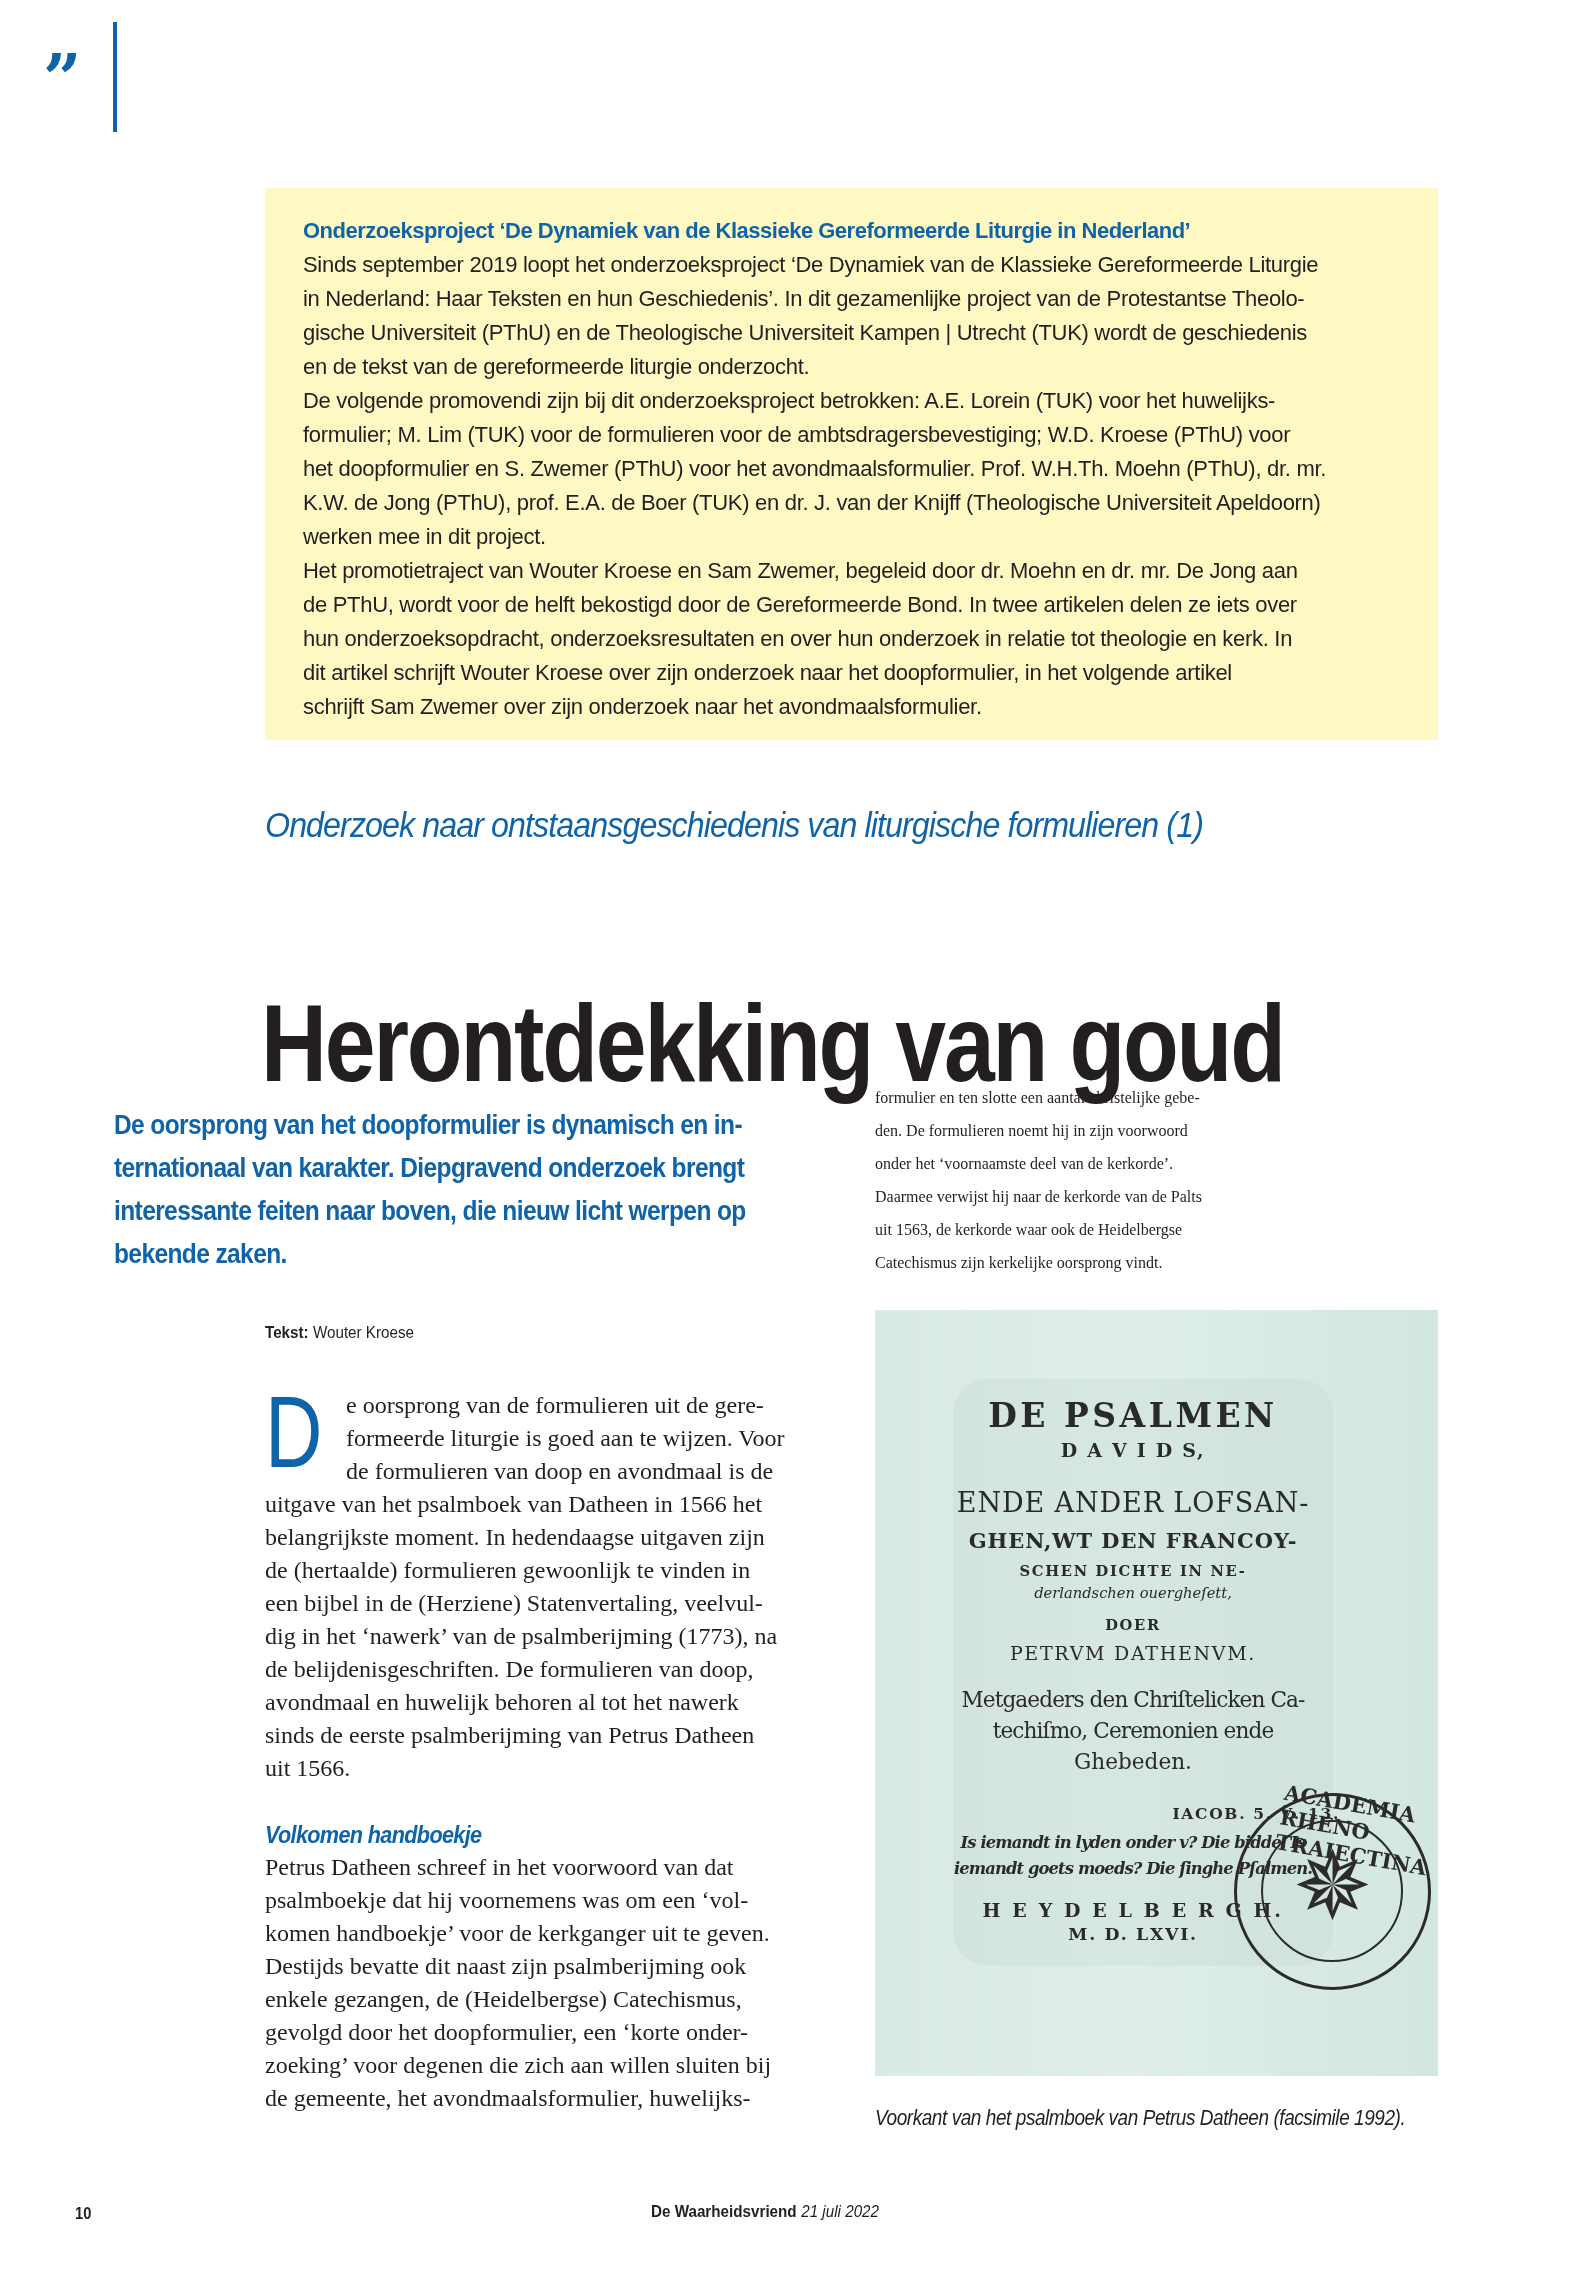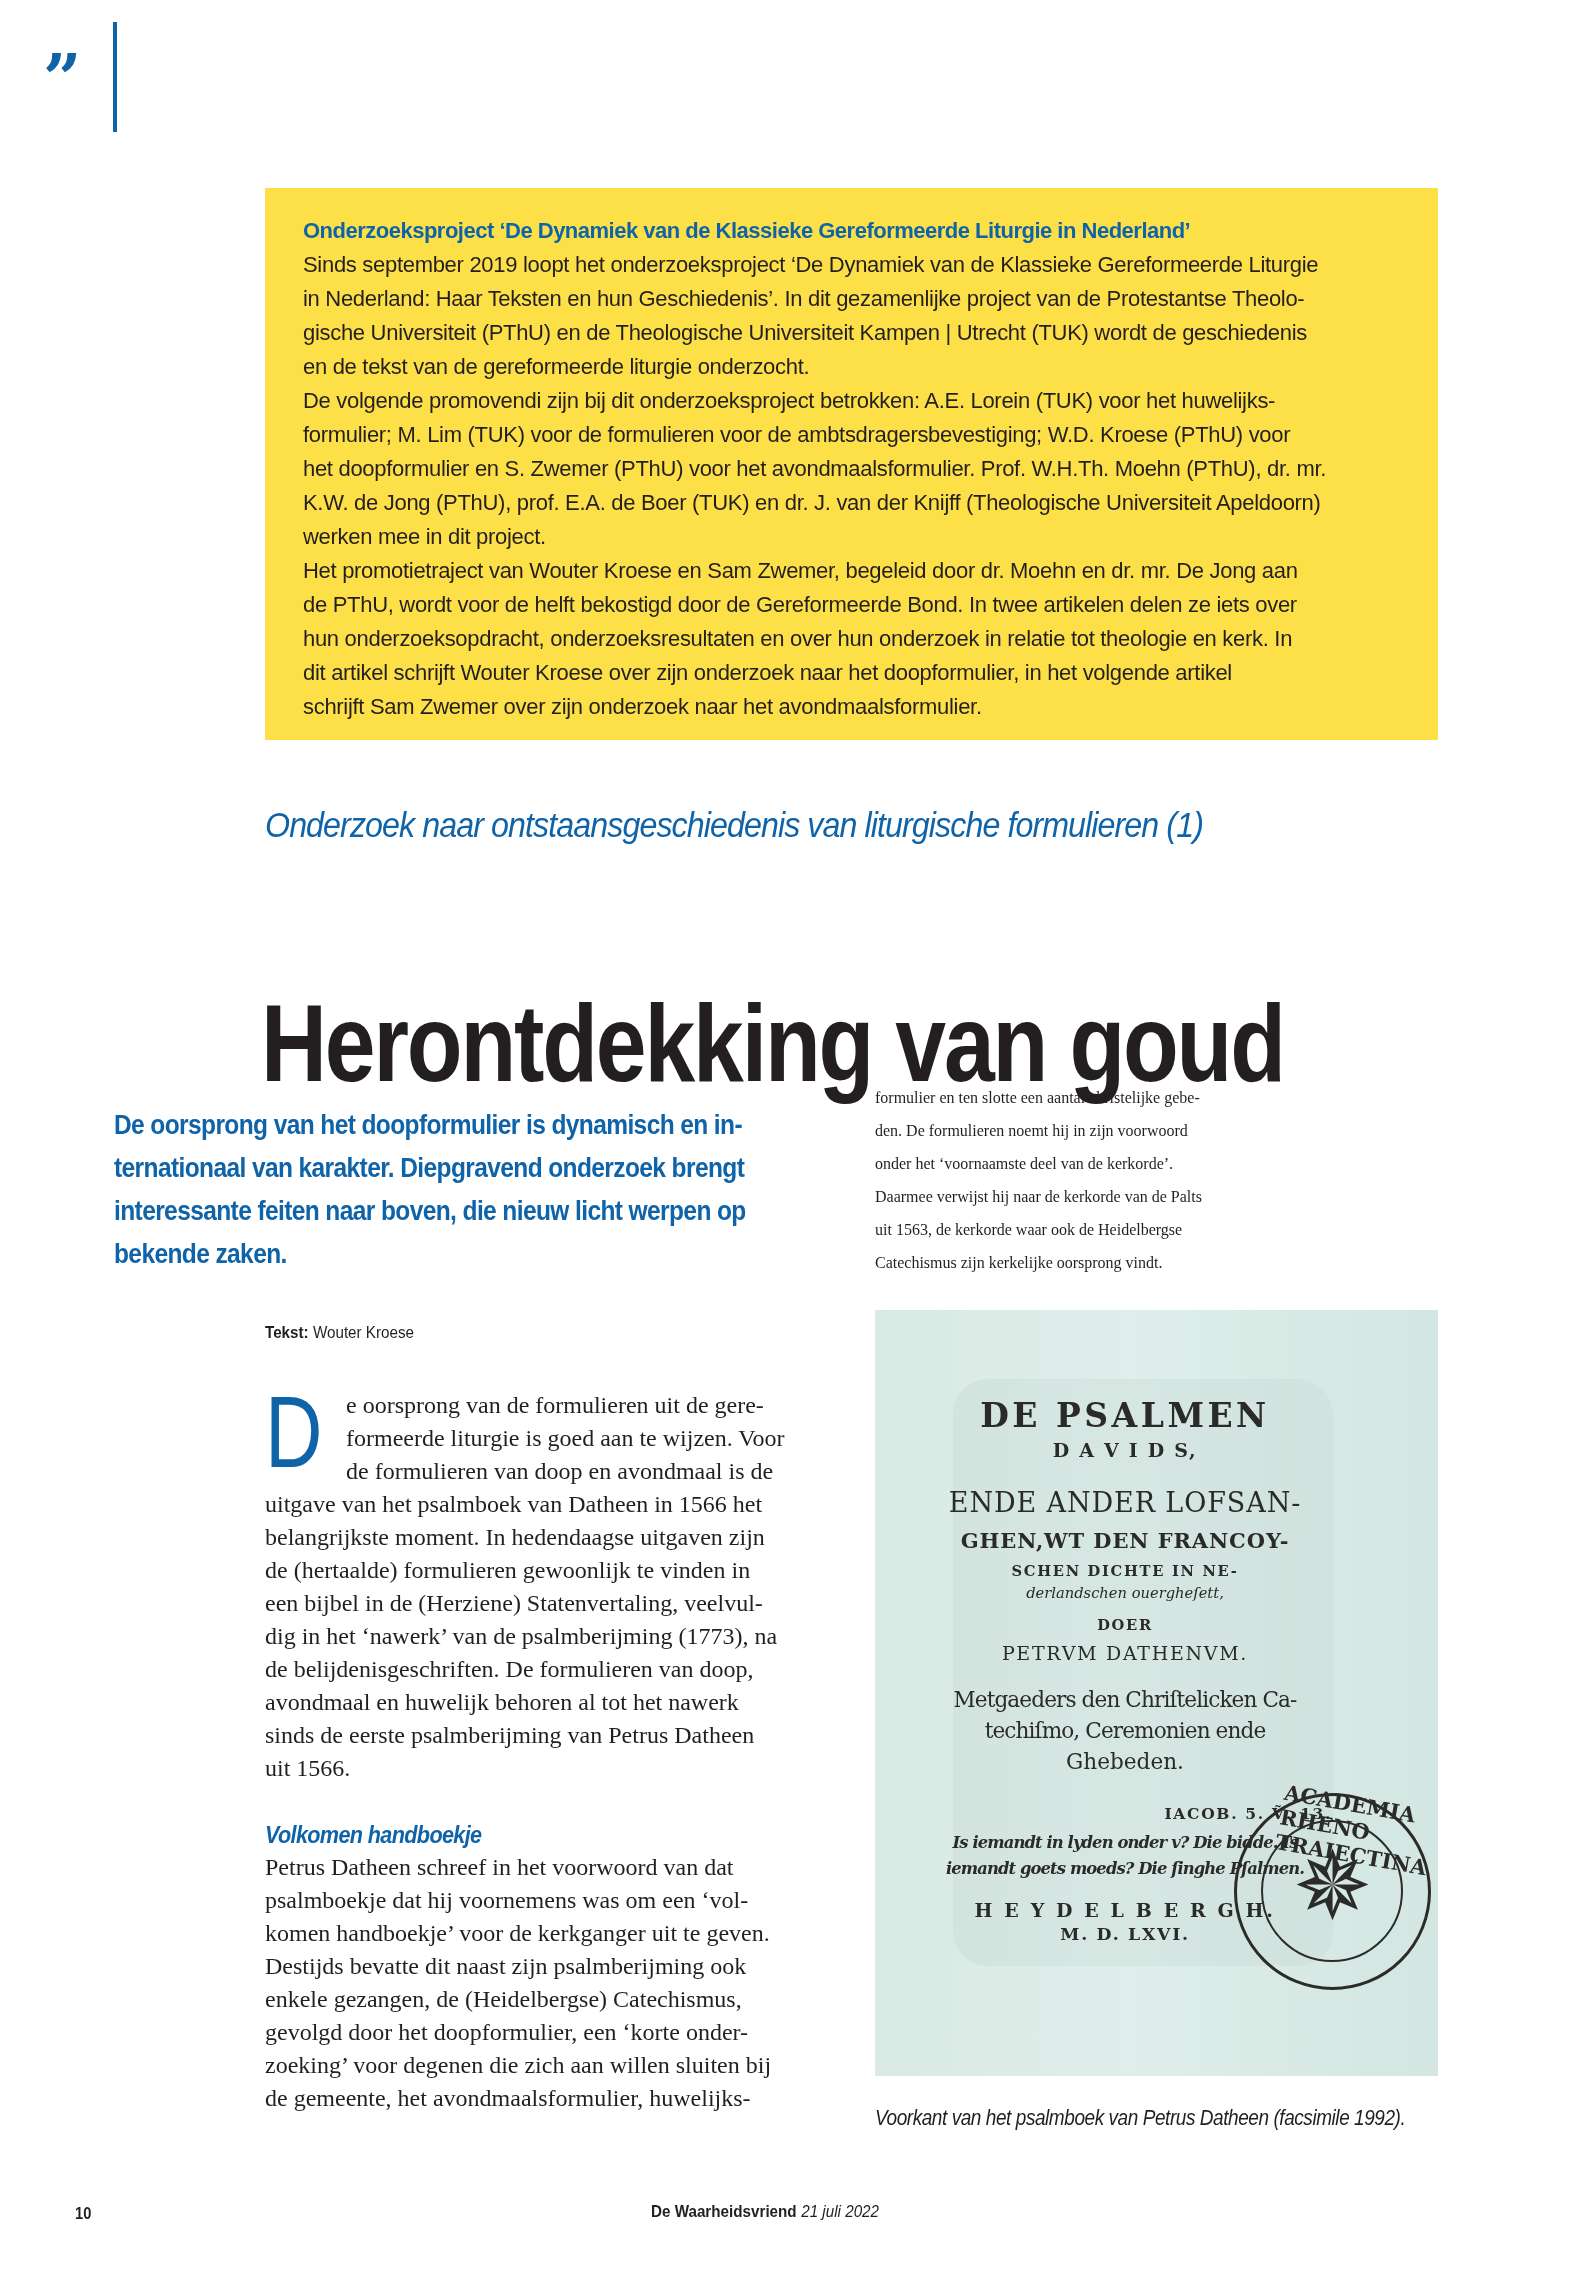--- a/index.html
+++ b/index.html
@@ -1,21 +1,21 @@
 <!DOCTYPE html>
 <html style="font-size:14px"><head>
 <meta charset="utf-8">
 <style>
   html, body { margin: 0; padding: 0; background: #ffffff; }
   body { width: 1592px; height: 2295px; position: relative; overflow: hidden; color: #231f20; }
 
   .quote-mark { position: absolute; left: 43px; top: 45px; font-family: "DejaVu Serif", serif; font-weight: bold; font-size: 67px; line-height: 67px; color: #0f63a8; letter-spacing: -5.2px; }
   .quote-rule { position: absolute; left: 113px; top: 21.6px; width: 3.5px; height: 110px; background: #0f63a8; }
 
-  .infobox { position: absolute; left: 265px; top: 188px; width: 1173px; height: 552px; background: #fde047; box-sizing: border-box; padding: 26px 35px 0 38px; font-family: "Liberation Sans", sans-serif; font-size: 22px; line-height: 34px; color: #231f20; }
+  .infobox { position: absolute; left: 265px; top: 188px; width: 1173px; height: 552px; background: #fef9c3; box-sizing: border-box; padding: 26px 35px 0 38px; font-family: "Liberation Sans", sans-serif; font-size: 22px; line-height: 34px; color: #231f20; }
   .infobox .ib-title { color: #0f63a8; font-weight: bold; font-stretch: condensed; letter-spacing: -0.5px; }
   .infobox p { margin: 0; letter-spacing: -0.3px; }
 
   .kicker { position: absolute; left: 265px; top: 803px; font-family: "Liberation Sans", sans-serif; font-style: italic; font-size: 35px; line-height: 43px; color: #0f63a8; letter-spacing: -1px; transform: scaleX(0.92); transform-origin: left top; }
 
   .headline { position: absolute; left: 261px; top: 904px; font-family: "Liberation Sans", sans-serif; font-weight: bold; font-size: 110px; line-height: 129px; color: #231f20; letter-spacing: -2.6px; transform: scaleX(0.83); transform-origin: left top; white-space: nowrap; }
 
   .lead { position: absolute; left: 114px; top: 1103px; width: 725px; font-family: "Liberation Sans", sans-serif; font-weight: bold; font-size: 28.5px; line-height: 43px; color: #0f63a8; letter-spacing: -0.7px; }
   .lead span { display: block; transform: scaleX(0.86); transform-origin: left top; white-space: nowrap; }
 
@@ -25,21 +25,21 @@
   .byline { position: absolute; left: 265px; top: 1320px; font-family: "Liberation Sans", sans-serif; font-size: 17.3px; line-height: 24px; color: #231f20; transform: scaleX(0.88); transform-origin: left top; }
   .byline b { font-weight: bold; }
 
   .body-col { position: absolute; left: 265px; top: 1389px; width: 570px; font-family: "Liberation Serif", serif; font-size: 24px; line-height: 33px; color: #231f20; }
   .dropcap { position: absolute; left: 0; top: -3.5px; font-family: "Liberation Sans", sans-serif; font-size: 102px; line-height: 93px; color: #0f63a8; font-weight: normal; transform: scaleX(0.78); transform-origin: left top; }
   .indent { padding-left: 81px; }
   .subhead { display: block; margin-top: 33px; font-family: "Liberation Sans", sans-serif; font-weight: bold; font-style: italic; font-size: 24px; line-height: 33px; color: #0f63a8; letter-spacing: -0.7px; transform: scaleX(0.9); transform-origin: left top; }
 
   .figure { position: absolute; left: 875px; top: 1310px; width: 563px; height: 766px; background: linear-gradient(90deg, #d9e9e4 0%, #dfeeea 45%, #d3e6e1 100%); overflow: hidden; }
   .figure .ghost { position: absolute; left: 78px; top: 69px; width: 380px; height: 587px; background: rgba(180,200,196,0.18); border-radius: 35px; }
-  .tp { position: absolute; left: 0; width: 414px; text-align: center; font-family: "DejaVu Serif", serif; color: #2a2a2a; white-space: nowrap; padding-left: 43px; }
+  .tp { position: absolute; left: 8px; width: 414px; text-align: center; font-family: "DejaVu Serif", serif; color: #2a2a2a; white-space: nowrap; padding-left: 43px; }
   .tp.bold { font-weight: bold; }
   .seal { position: absolute; left: 359px; top: 263px; width: 197px; height: 197px; border: 3.5px solid #2b2b2b; border-radius: 50%; box-sizing: border-box; }
   .seal .inner { position: absolute; left: 24px; top: 24px; width: 142px; height: 142px; border: 2.6px solid #2b2b2b; border-radius: 50%; box-sizing: border-box; }
   .seal .sun { position: absolute; left: 48px; top: 43px; width: 95px; height: 95px; font-size: 95px; line-height: 95px; color: #2b2b2b; text-align: center; font-family: "DejaVu Sans", sans-serif; }
   .seal-text { position: absolute; font-family: "DejaVu Serif", serif; font-weight: bold; font-size: 21px; color: #2b2b2b; }
 
   .caption { position: absolute; left: 875px; top: 2104px; font-family: "Liberation Sans", sans-serif; font-style: italic; font-size: 21.6px; line-height: 28px; color: #231f20; letter-spacing: -0.5px; transform: scaleX(0.88); transform-origin: left top; white-space: nowrap; }
 
   .folio { position: absolute; left: 75px; top: 2203px; font-family: "Liberation Sans", sans-serif; font-weight: bold; font-size: 17.3px; color: #231f20; transform: scaleX(0.85); transform-origin: left top; }
   .pub { position: absolute; left: 651px; top: 2201px; font-family: "Liberation Sans", sans-serif; font-size: 17.3px; color: #231f20; transform: scaleX(0.88); transform-origin: left top; white-space: nowrap; }

